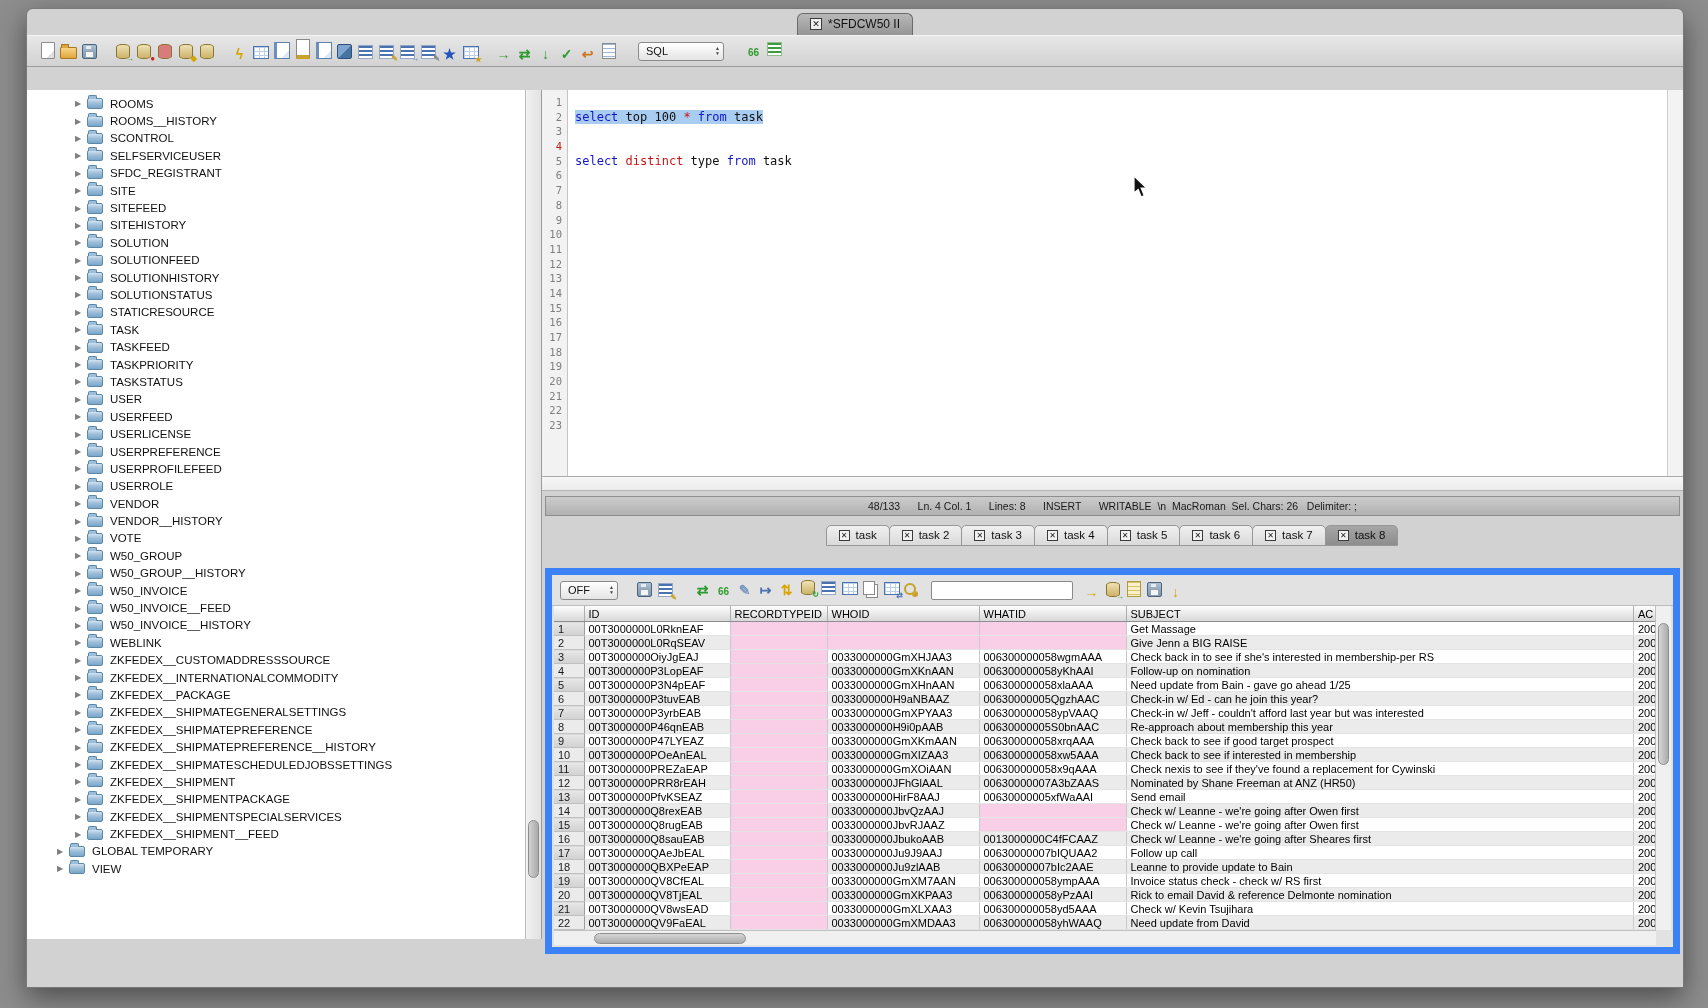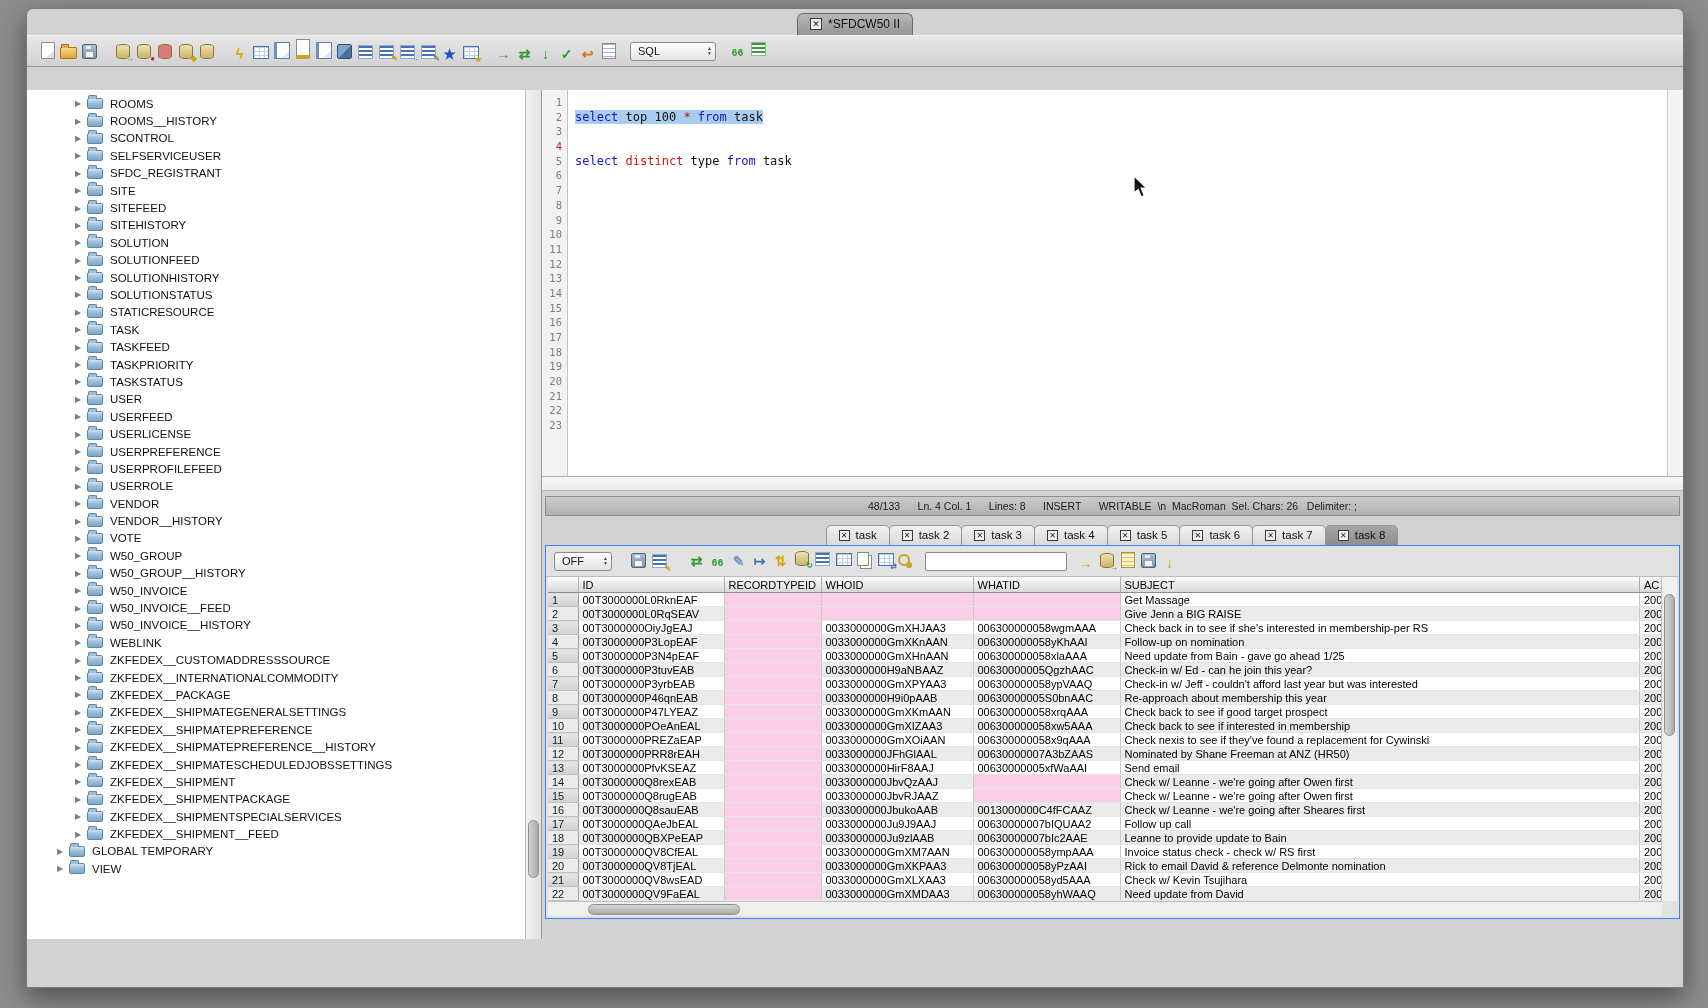--- a/index.html
+++ b/index.html
@@ -17,21 +17,21 @@
   .doc-tab{display:flex;align-items:center;gap:6px;padding:3px 12px 4px;font-size:12px;color:#101010;
     background:linear-gradient(#b8b8b8,#959595);border:1px solid #6a6a6a;border-bottom:none;border-radius:6px 6px 0 0;}
   .closebox{width:12px;height:12px;background:#efefef;border:1px solid #3a3a3a;font-size:9px;line-height:11px;
     text-align:center;color:#222;box-sizing:border-box;}
   
   .toolbar{height:30px;display:flex;align-items:center;padding:0 10px;gap:1px;
     background:linear-gradient(#e7e7e7,#d2d2d2);border-top:1px solid #f4f4f4;border-bottom:1px solid #9c9c9c;}
   .tsep{width:12px;height:20px;display:inline-block;}
   .tbi{position:relative;display:inline-flex;align-items:center;justify-content:center;width:21px;height:21px;}
   .gly{font-size:14px;font-weight:bold;line-height:1;}
-  .gly6{font-size:10px;font-weight:bold;line-height:1;font-family:Liberation Mono, monospace;}
+  .gly6{font-size:10px;font-weight:bold;line-height:1;}
   .badge{position:absolute;right:-1px;bottom:-1px;font-size:8px;font-weight:bold;line-height:1;}
   .k-page{width:12px;height:15px;background:linear-gradient(135deg,#fff 72%,#e0e0e0 72%);border:1px solid #8a8a8a;border-radius:1px;}
   .k-page-blue{width:12px;height:15px;background:linear-gradient(135deg,#fff 72%,#dfe8f2 72%);border:1px solid #5b7fae;border-left:3px solid #6a8fc0;border-radius:1px;}
   .k-page-db{width:12px;height:15px;background:#fff;border:1px solid #8a8a8a;border-bottom:4px solid #c9a227;border-radius:1px;}
   .k-folder{width:15px;height:10px;background:linear-gradient(#f7d488,#dfa63c);border:1px solid #a87820;border-radius:1px;position:relative;margin-top:3px;}
   .k-folder::before{content:"";position:absolute;top:-4px;left:0;width:6px;height:3px;background:#dfa63c;border:1px solid #a87820;border-bottom:none;border-radius:1px 1px 0 0;}
   .k-disk{width:13px;height:13px;background:linear-gradient(#aebfd0,#7e95ab);border:1px solid #4a657e;border-radius:2px;position:relative;}
   .k-disk::before{content:"";position:absolute;left:2px;top:6px;width:7px;height:5px;background:#f4f4f4;border:1px solid #8fa3b5;}
   .k-disk::after{content:"";position:absolute;left:3px;top:1px;width:5px;height:3px;background:#e6edf3;}
   .k-db{width:12px;height:13px;background:linear-gradient(#efe2b4,#cdb26a);border:1px solid #8a7430;border-radius:6px/3px;}
@@ -73,21 +73,21 @@
   .ed-hscroll{position:absolute;top:387px;left:0;right:0;height:13px;background:linear-gradient(#f7f7f7,#ebebeb);border-bottom:1px solid #b6b6b6;}
   .estatus{position:absolute;top:406px;left:3px;right:3px;height:18px;background:linear-gradient(#cccccc,#b1b1b1);
     border:1px solid #8e8e8e;display:flex;align-items:center;justify-content:center;font-size:10.5px;color:#1a1a1a;white-space:pre;}
   
   .rtabs{position:absolute;top:430px;left:0;right:0;height:26px;display:flex;justify-content:center;align-items:flex-end;}
   .rtab{display:flex;align-items:center;gap:6px;padding:3px 12px 4px;font-size:11.5px;color:#101010;
     background:linear-gradient(#f0f0f0,#dadada);border:1px solid #979797;border-radius:5px 5px 0 0;margin-left:-1px;}
   .rtab.active{background:linear-gradient(#a6a6a6,#8d8d8d);}
   .tbx{width:11px;height:11px;background:#f2f2f2;border:1px solid #3a3a3a;font-size:8px;line-height:10px;text-align:center;color:#222;box-sizing:border-box;flex:none;}
   
-  .rpanel{position:absolute;top:455px;left:3px;right:3px;height:372px;background:#e2e2e2;border:1px solid #3b82f6;}
+  .rpanel{position:absolute;top:478px;left:3px;right:3px;height:372px;background:#e2e2e2;border:7px solid #3b82f6;}
   .rtoolbar{height:30px;display:flex;align-items:center;padding:0 8px;gap:2px;border-bottom:1px solid #bdbdbd;}
   .search{width:132px;height:17px;border:1px solid #8a8a8a;border-radius:2px;background:#fff;margin:0 6px;font-size:11px;padding:0 4px;}
   .gridwrap{position:absolute;top:31px;left:2px;right:17px;bottom:17px;background:#fff;overflow:hidden;}
   table.grid{border-collapse:collapse;table-layout:fixed;width:100%;}
   .grid th{height:15px;background:linear-gradient(#fdfdfd,#d8d8d8);border-right:1px solid #aeaeae;border-bottom:1px solid #8e8e8e;
     font-size:11px;font-weight:normal;color:#000;text-align:left;padding:0 0 0 4px;white-space:nowrap;overflow:hidden;}
   .grid td{height:13px;font-size:11px;color:#000;padding:0 0 0 4px;border-right:1px solid #c9c9c9;border-bottom:1px solid #e4e4e4;
     white-space:nowrap;overflow:hidden;}
   .grid tbody tr:nth-child(even) td{background:#ebebeb;}
   .grid td.rn{background:linear-gradient(#e7e7e7,#d1d1d1);border-right:1px solid #9e9e9e;border-bottom:1px solid #c0c0c0;color:#1a1a1a;}
@@ -169,21 +169,21 @@
           <span class="gly" style="color: rgb(46, 155, 46);">⇄</span>
         </span><span class="tbi">
           <span class="gly" style="color: rgb(46, 155, 46);">↓</span>
         </span><span class="tbi">
           <span class="gly" style="color: rgb(46, 155, 46);">✓</span>
         </span><span class="tbi">
           <span class="gly" style="color: rgb(204, 119, 34);">↩</span>
         </span><span class="tbi">
           <span class="k-notes-white"></span>
         </span></span>
-    <span class="combo" style="width:86px;margin:0 10px;">
+    <span class="combo" style="width:86px;margin:0 18px;">
       <span>SQL</span>
       <span class="stepper">
           <span>▲</span>
           <span>▼</span>
         </span>
     </span>
     <span id="tb-right"><span class="tbi">
           <span class="gly6" style="color: rgb(46, 155, 46);">66</span>
         </span><span class="tbi">
           <span class="k-lines-green"></span>

